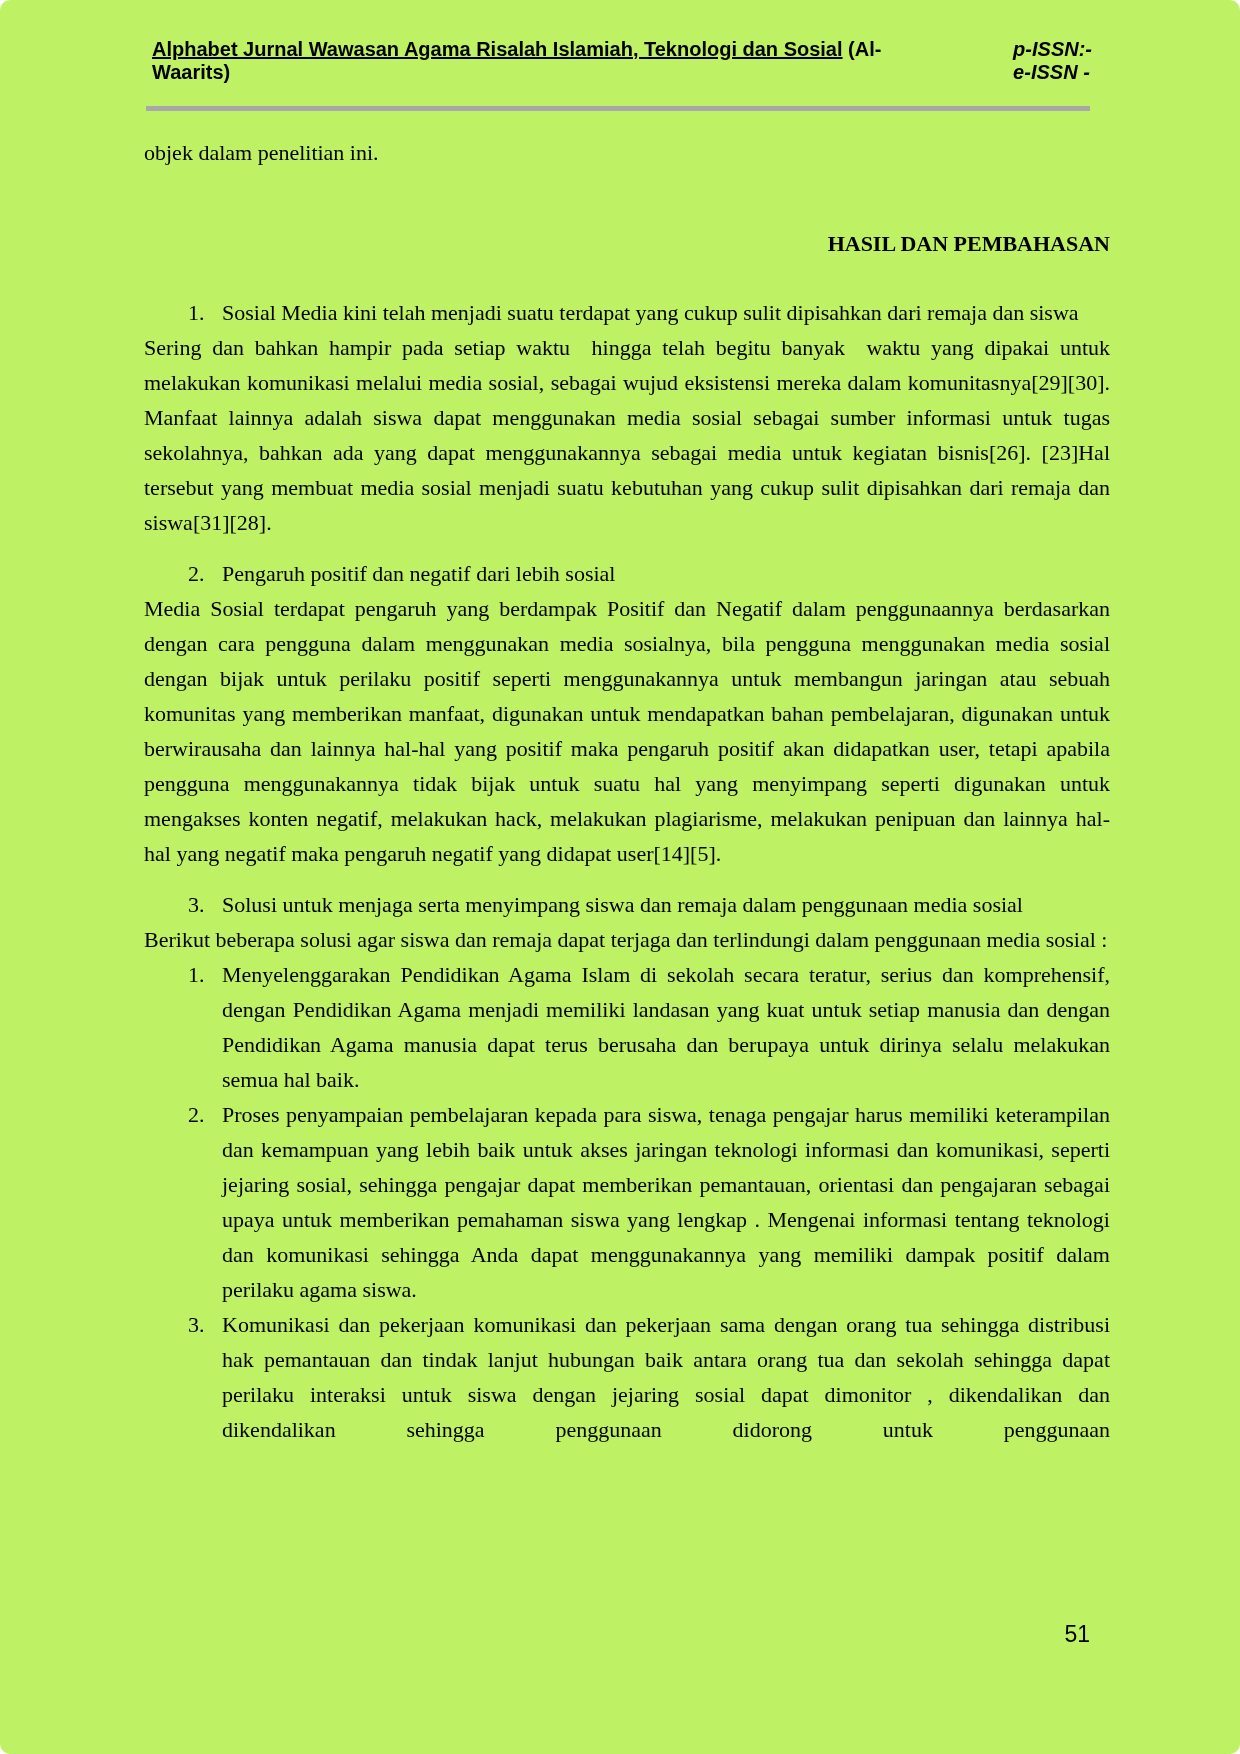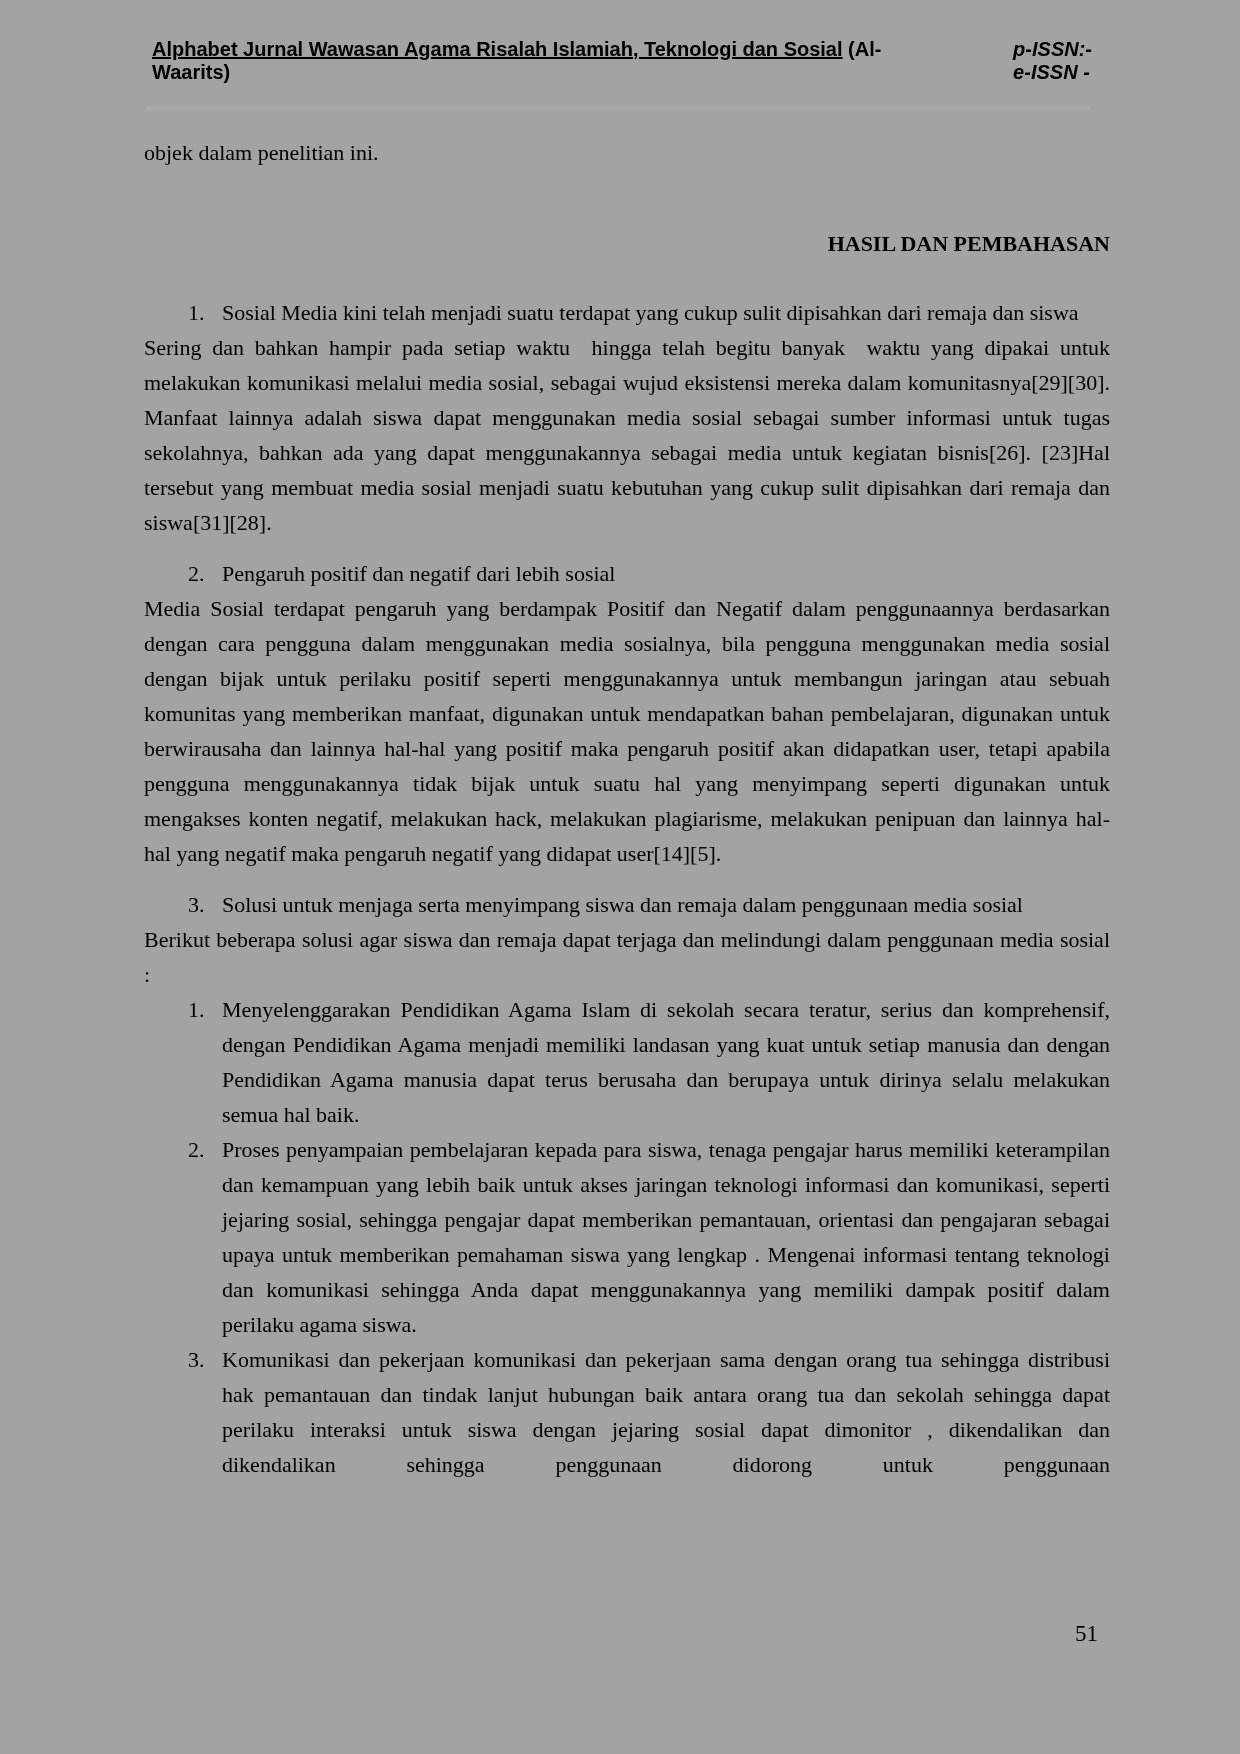--- a/index.html
+++ b/index.html
@@ -1,24 +1,25 @@
 <!DOCTYPE html>
 <html><head>
 <meta charset="utf-8">
 <style>
   * { margin:0; padding:0; box-sizing:border-box; }
   html, body { background:#ffffff; }
   .page {
     position:relative;
     width:1240px;
     height:1754px;
-    background:#a3a3a3;
+    background:#bef264;
     color:#000000;
     font-family:"Liberation Serif", serif;
     overflow:hidden;
+    border-radius:10px;
   }
   
   .hdr {
     display:flex;
     padding:38px 148px 0 152px;
     font-family:"Liberation Sans", sans-serif;
     font-weight:700;
     font-size:20px;
     line-height:23px;
     text-align:left;
@@ -49,22 +50,22 @@
   .gap { margin-top:16px; }
   .li { position:relative; padding-left:78px; }
   .li .num { position:absolute; left:44px; top:0; }
   .li-text { text-align:justify; }
   .stretch-last .li-text { text-align-last:justify; }
   .para { text-align:justify;font-family:Liberation Serif, serif; }
   
   .page-number {
     position:absolute;
     top:1620px;
-    right:142px;
-    font-family:Liberation Serif, serif;
+    right:150px;
+    font-family:Liberation Sans, sans-serif;
     font-size:23px;
     line-height:28px;
   }
 </style>
 </head>
 <body>
 
 <div class="page">
 
   <header class="hdr">
@@ -94,21 +95,21 @@
     <div class="li gap">
       <span class="num">2.</span>
       <div class="li-text">Pengaruh positif dan negatif dari lebih sosial</div>
     </div>
     <p class="para">Media Sosial terdapat pengaruh yang berdampak Positif dan Negatif dalam penggunaannya berdasarkan dengan cara pengguna dalam menggunakan media sosialnya, bila pengguna menggunakan media sosial dengan bijak untuk perilaku positif seperti menggunakannya untuk membangun jaringan atau sebuah komunitas yang memberikan manfaat, digunakan untuk mendapatkan bahan pembelajaran, digunakan untuk berwirausaha dan lainnya hal-hal yang positif maka pengaruh positif akan didapatkan user, tetapi apabila pengguna menggunakannya tidak bijak untuk suatu hal yang menyimpang seperti digunakan untuk mengakses konten negatif, melakukan hack, melakukan plagiarisme, melakukan penipuan dan lainnya hal-hal yang negatif maka pengaruh negatif yang didapat user[14][5].</p>
 
     <div class="li gap">
       <span class="num">3.</span>
       <div class="li-text">Solusi untuk menjaga serta menyimpang siswa dan remaja dalam penggunaan media sosial</div>
     </div>
-    <p class="para">Berikut beberapa solusi agar siswa dan remaja dapat terjaga dan melindungi dalam penggunaan media sosial :</p>
+    <p class="para">Berikut beberapa solusi agar siswa dan remaja dapat terjaga dan terlindungi dalam penggunaan media sosial :</p>
 
     <div class="li">
       <span class="num">1.</span>
       <div class="li-text">Menyelenggarakan Pendidikan Agama Islam di sekolah secara teratur, serius dan komprehensif, dengan Pendidikan Agama menjadi memiliki landasan yang kuat untuk setiap manusia dan dengan Pendidikan Agama manusia dapat terus berusaha dan berupaya untuk dirinya selalu melakukan semua hal baik.</div>
     </div>
 
     <div class="li">
       <span class="num">2.</span>
       <div class="li-text">Proses penyampaian pembelajaran kepada para siswa, tenaga pengajar harus memiliki keterampilan dan kemampuan yang lebih baik untuk akses jaringan teknologi informasi dan komunikasi, seperti jejaring sosial, sehingga pengajar dapat memberikan pemantauan, orientasi dan pengajaran sebagai upaya untuk memberikan pemahaman siswa yang lengkap . Mengenai informasi tentang teknologi dan komunikasi sehingga Anda dapat menggunakannya yang memiliki dampak positif dalam perilaku agama siswa.</div>
     </div>

